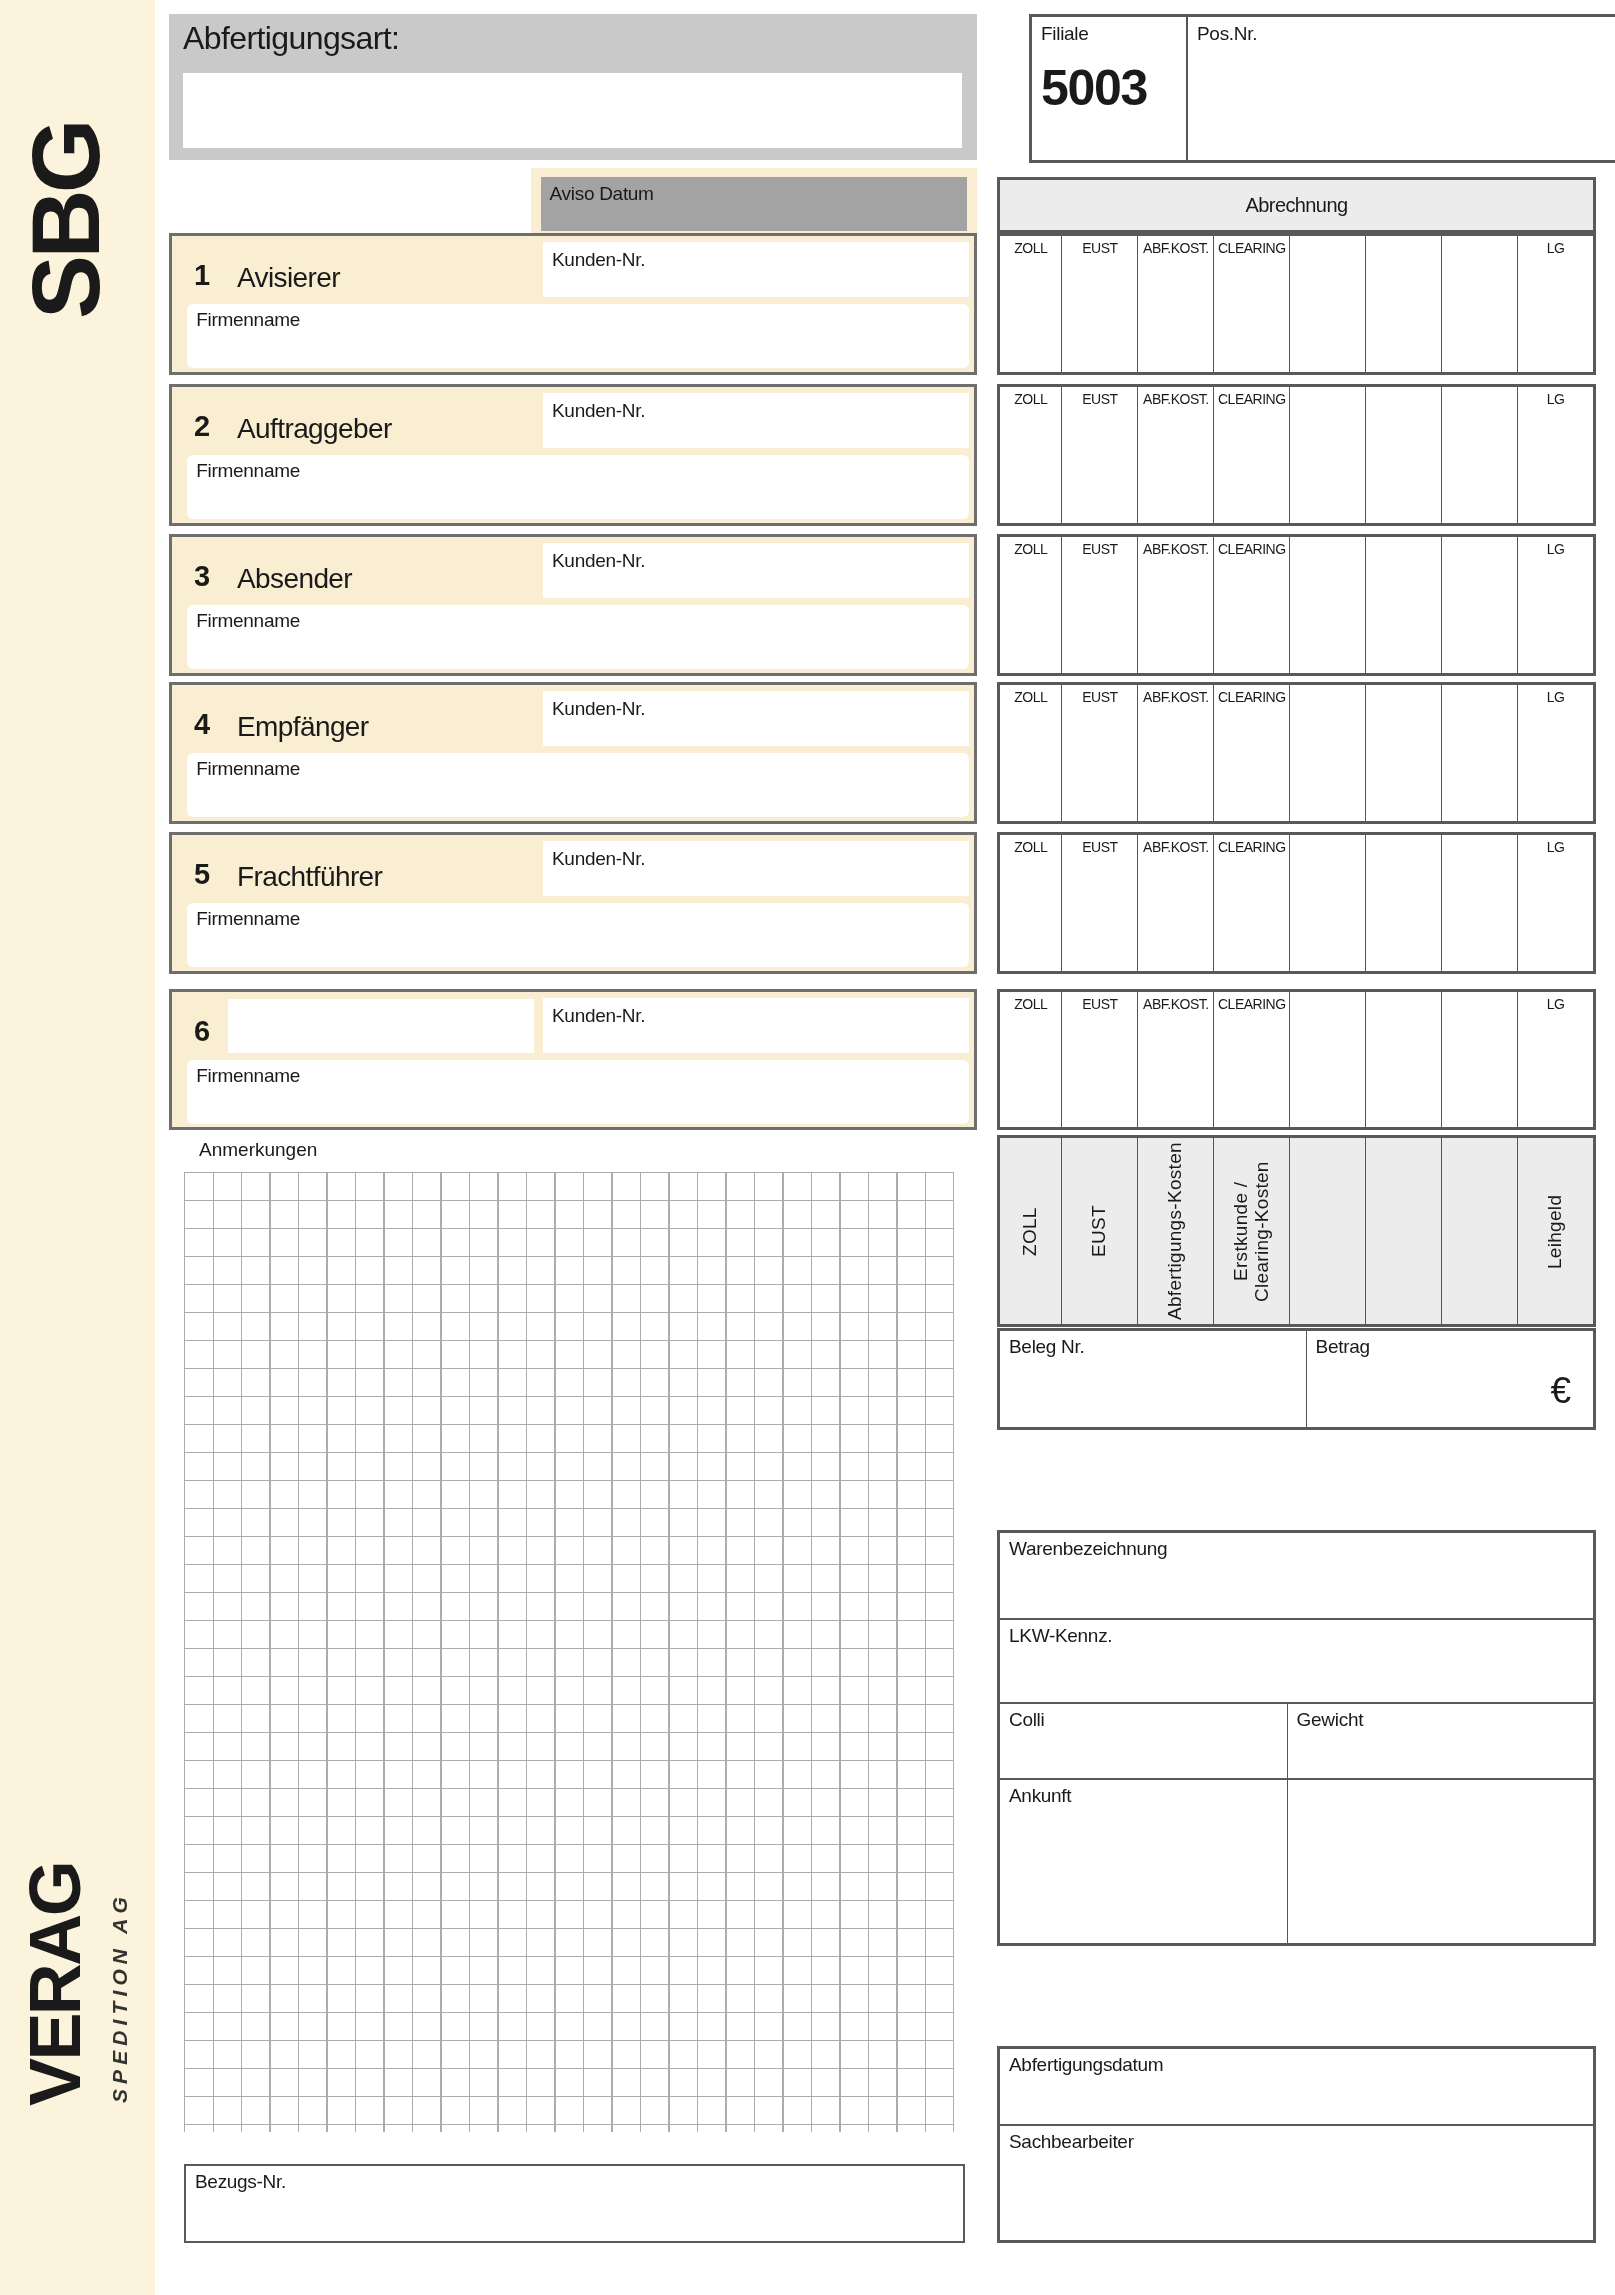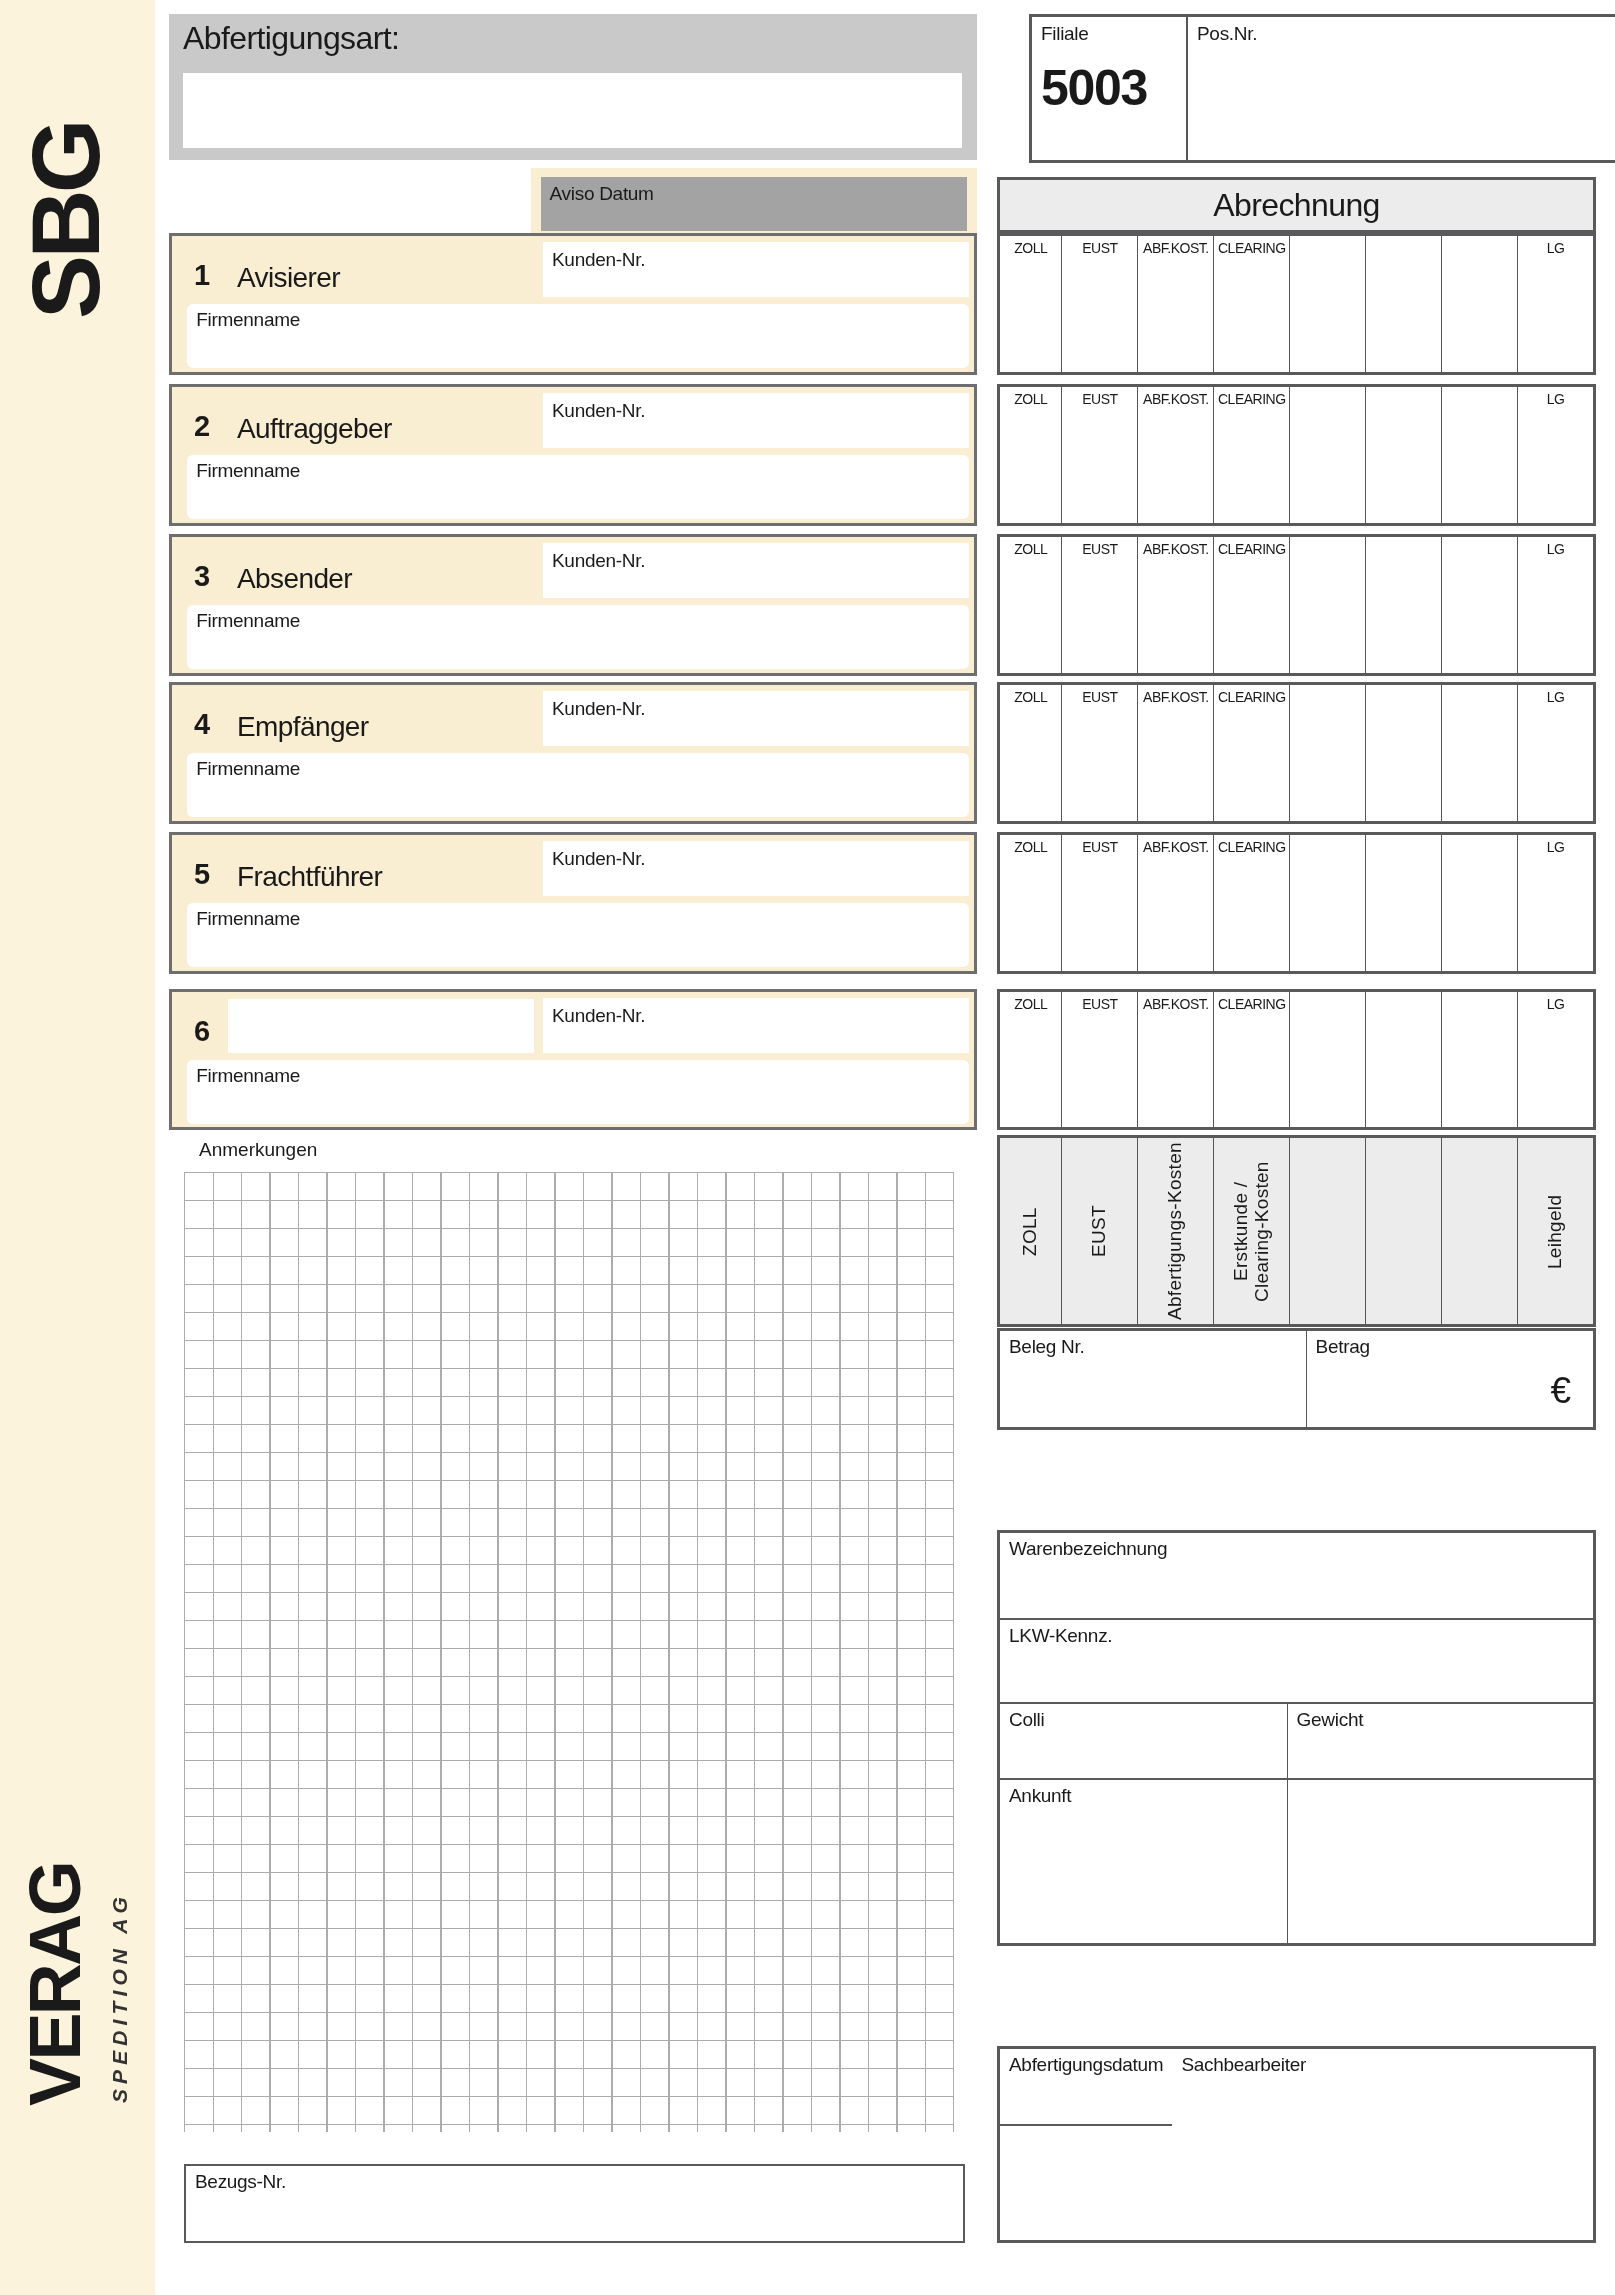--- a/index.html
+++ b/index.html
@@ -23,21 +23,21 @@
 
   
   .filiale-box{left:1029px;top:14px;width:599px;height:149px;border:3.8px solid #59595B;background:#fff;display:flex;}
   .filiale-cell{width:136px;border-right:2.6px solid #555;padding:6.4px 9px;}
   .pos-cell{flex:1;padding:6.4px 9px;border-radius:20px;}
   .small-label{font-size:19px;letter-spacing:-0.3px;}
   .filiale-value{font-size:50px;font-weight:700;margin-top:14px;letter-spacing:-1.3px;}
 
   
   .ab-title{left:997px;top:177px;width:599px;height:56px;background:#ECECEC;border:3.2px solid #59595B;
-            display:flex;align-items:center;justify-content:center;font-size:32px;letter-spacing:-0.6px;}
+            display:flex;align-items:center;justify-content:center;font-size:20px;letter-spacing:-0.6px;}
   .ab-block{left:997px;width:599px;height:142px;border:3.2px solid #59595B;background:#fff;display:flex;}
   .ab-col{flex:1;border-right:1.9px solid #555;text-align:center;padding-top:3.8px;}
   .ab-col:first-child{flex:0.82;}
   .ab-col:last-child{border-right:none;}
   .ab-col-label{font-size:14px;letter-spacing:-0.5px;}
   .ab-rot{left:997px;top:1135px;width:599px;height:192px;border:3.2px solid #59595B;background:#ECECEC;display:flex;}
   .rot-cell{flex:1;border-right:1.9px solid #555;display:flex;align-items:center;justify-content:center;}
   .rot-cell:first-child{flex:0.82;}
   .rot-cell:last-child{border-right:none;}
   .rot-label{font-size:19px;line-height:1.1;text-align:center;height:179px;letter-spacing:0.3px;}
@@ -51,21 +51,21 @@
   .truck-row{border-bottom:2.6px solid #59595B;padding:5.1px 9px;}
   .truck-row.r1{height:72px;}
   .truck-row.r2{height:75px;}
   .truck-split{display:flex;padding:0;}
   .truck-split.r3{height:74px;}
   .truck-split.r4{flex:1;border-bottom:none;}
   .half-l{width:48.5%;border-right:1.9px solid #555;padding:5.1px 9px;box-sizing:border-box;}
   .half-r{flex:1;padding:5.1px 9px;}
 
   
-  .proc-box{left:997px;top:2046px;width:599px;height:197px;border:3.2px solid #59595B;background:#fff;display:flex;flex-direction:row;}
+  .proc-box{left:997px;top:2046px;width:599px;height:197px;border:3.2px solid #59595B;background:#fff;display:flex;flex-direction:column;}
   .proc-r1{height:65px;border-bottom:2.6px solid #59595B;padding:5.1px 9px;}
   .proc-r2{flex:1;padding:5.1px 9px;}
 
   
   .section{left:169px;width:808px;height:142px;border:3.2px solid #6e6e6e;background:#FAEED2;}
   .sec-num{position:absolute;left:22px;top:23px;font-size:29px;font-weight:700;}
   .sec-label{position:absolute;left:65px;top:25.6px;font-size:28px;letter-spacing:-0.6px;}
   .kunden-box{position:absolute;left:371px;top:6.4px;width:426px;height:55px;background:#fff;padding:6.4px 9px;box-sizing:border-box;}
   .firma-box{position:absolute;left:15.3px;top:68px;width:782px;height:64px;background:#fff;padding:5.1px 9px;box-sizing:border-box;border-radius:6px;}
   .blank-box{position:absolute;left:56px;top:7px;width:306px;height:54px;background:#fff;}

